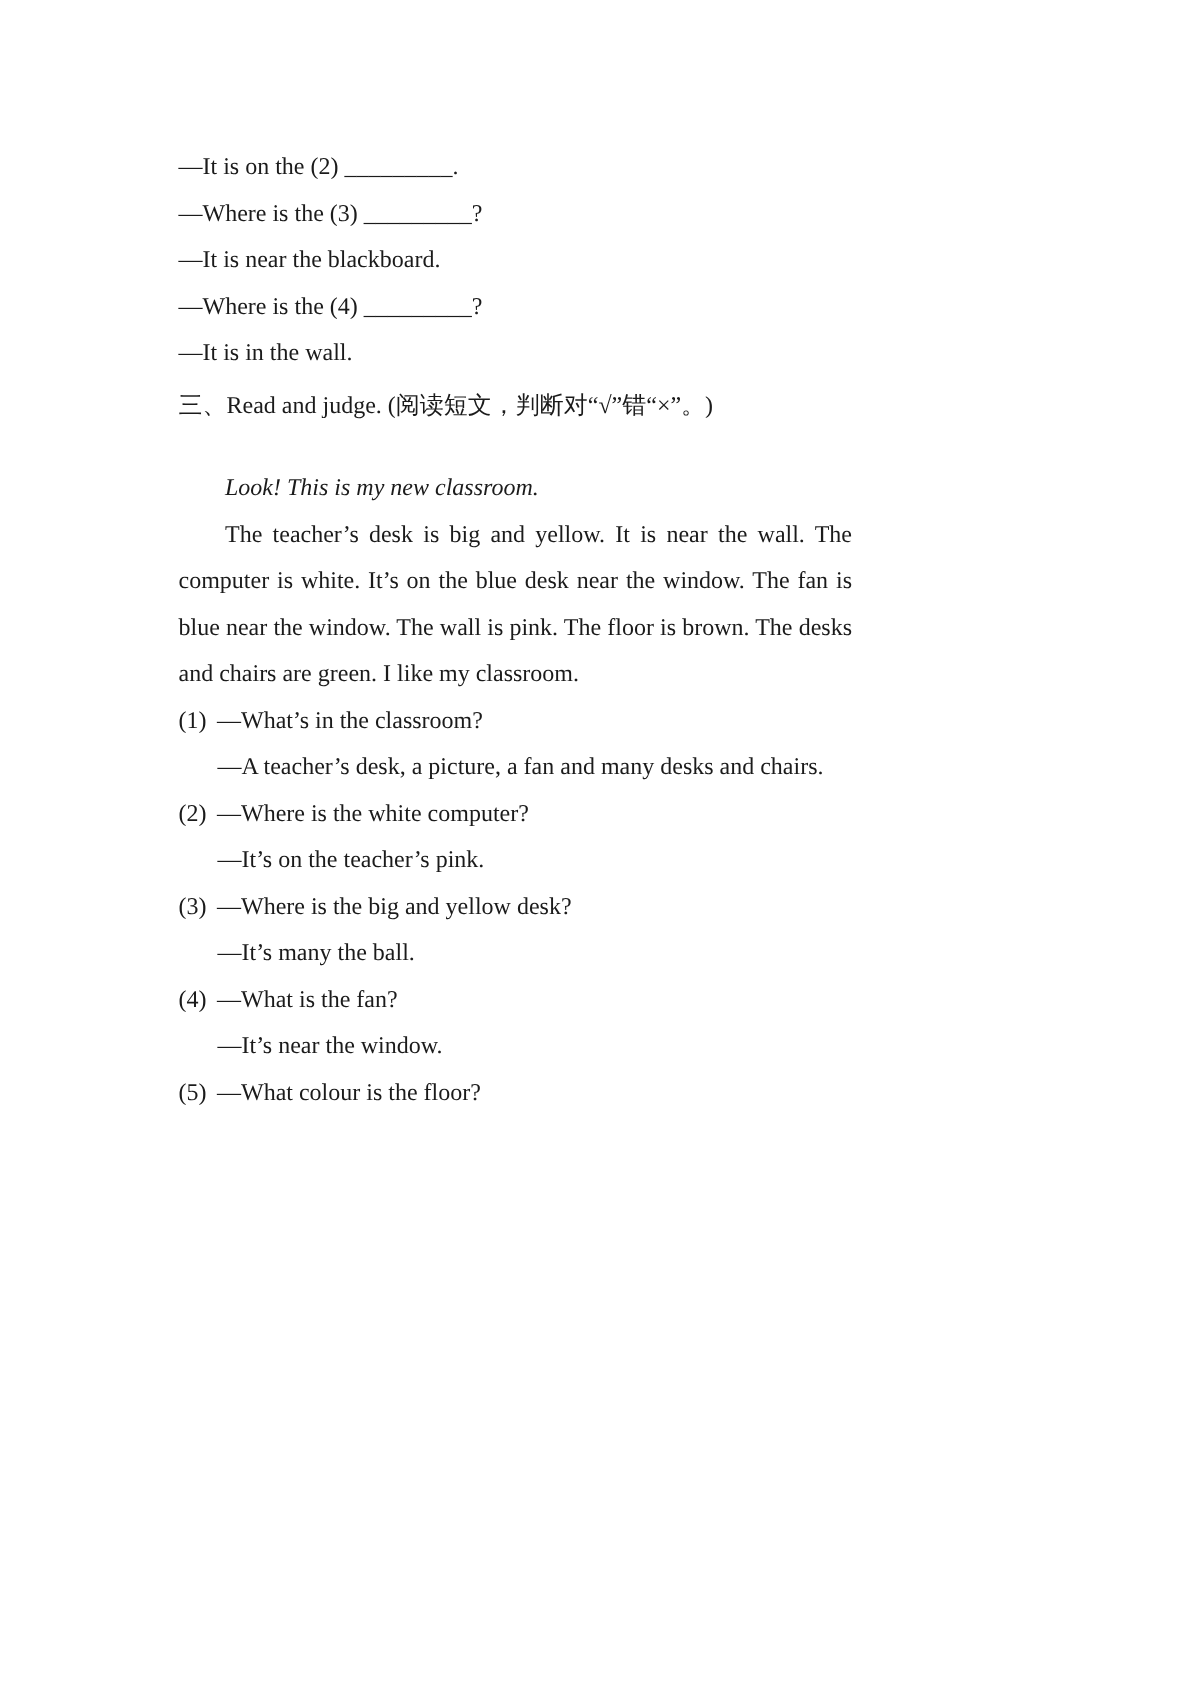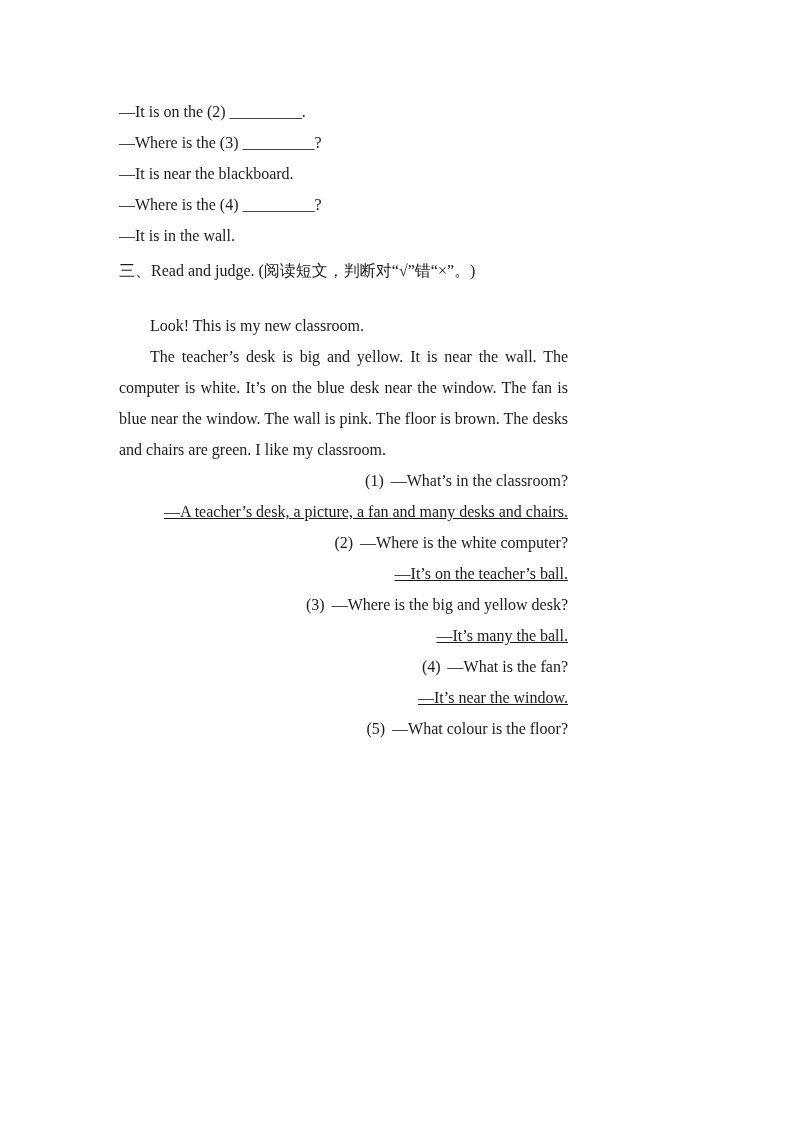--- a/index.html
+++ b/index.html
@@ -24,34 +24,34 @@
     white-space: nowrap;
   }
   .section-heading {
     margin-top: 4px;
     margin-bottom: 24px;
     white-space: nowrap;
   }
   .passage-intro {
     margin: 0;
     text-indent: 31px;
+    font-style: italic;
   }
   .passage-body {
     margin: 0;
     text-indent: 31px;
     text-align: justify;
     text-justify: inter-word;
   }
-  .qa-item { margin: 0; text-align: right; }
+  .qa-item { margin: 0; }
   .qa-question { white-space: nowrap; }
   .qa-num { display: inline-block; margin-right: 7px; }
   .qa-answer {
     padding-left: 26px;
     white-space: nowrap;
-    text-decoration: underline;
   }
 </style>
 </head>
 <body>
 
 <div class="page">
 
   <div class="dialogue-line">—It is on the (2) _________.</div>
   <div class="dialogue-line">—Where is the (3) _________?</div>
   <div class="dialogue-line">—It is near the blackboard.</div>
@@ -69,21 +69,21 @@
     <div class="qa-question">
       <span class="qa-num">(1)</span><span>—What’s in the classroom?</span>
     </div>
     <div class="qa-answer">—A teacher’s desk, a picture, a fan and many desks and chairs.</div>
   </div>
 
   <div class="qa-item">
     <div class="qa-question">
       <span class="qa-num">(2)</span><span>—Where is the white computer?</span>
     </div>
-    <div class="qa-answer">—It’s on the teacher’s ball.</div>
+    <div class="qa-answer">—It’s on the teacher’s pink.</div>
   </div>
 
   <div class="qa-item">
     <div class="qa-question">
       <span class="qa-num">(3)</span><span>—Where is the big and yellow desk?</span>
     </div>
     <div class="qa-answer">—It’s many the ball.</div>
   </div>
 
   <div class="qa-item">

